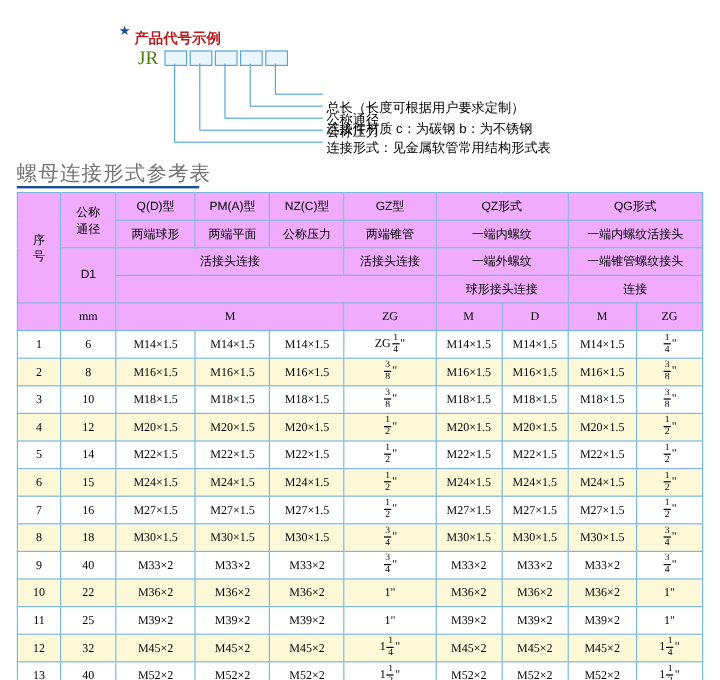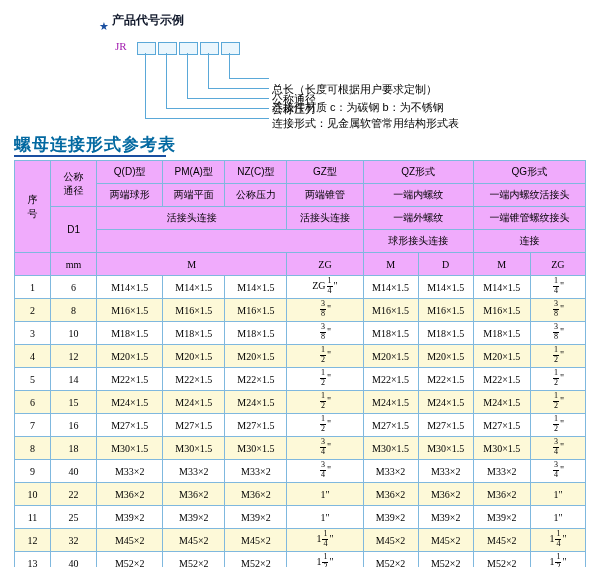--- a/index.html
+++ b/index.html
@@ -20,40 +20,40 @@
   .legend {
     position: absolute;
     left: 0;
     top: 0;
     width: 600px;
     height: 130px;
   }
   .legend-title {
     position: absolute;
     left: 112px;
-    top: 12px;
+    top: 24px;
     font-size: 12px;
     font-weight: bold;
-    color: #0f172a;
+    color: #b91c1c;
     white-space: nowrap;
   }
   .legend-star {
     position: absolute;
     left: 99px;
     top: 20px;
     font-size: 11px;
     color: #1a4fa0;
     line-height: 13px;
   }
   .legend-jr {
     position: absolute;
     left: 115px;
     top: 40px;
-    font-size: 11px;
-    color: #a21caf;
+    font-size: 16px;
+    color: #4d7c0f;
     font-family: "Liberation Serif", serif;
   }
   .legend-box {
     position: absolute;
     top: 42px;
     width: 17px;
     height: 11px;
     border: 1px solid #5aa8d8;
     background: #eaf6fd;
   }
@@ -81,22 +81,22 @@
     white-space: nowrap;
     font-family: "Liberation Sans", sans-serif;
   }
 
   
   .section-title {
     position: absolute;
     left: 14px;
     top: 133px;
     font-size: 17px;
-    font-weight: bold;
-    color: #0369a1;
+    font-weight: normal;
+    color: #737373;
     letter-spacing: 1px;
   }
   .section-underline {
     position: absolute;
     left: 14px;
     top: 155px;
     width: 152px;
     height: 2px;
     background: #1a4fa0;
   }

